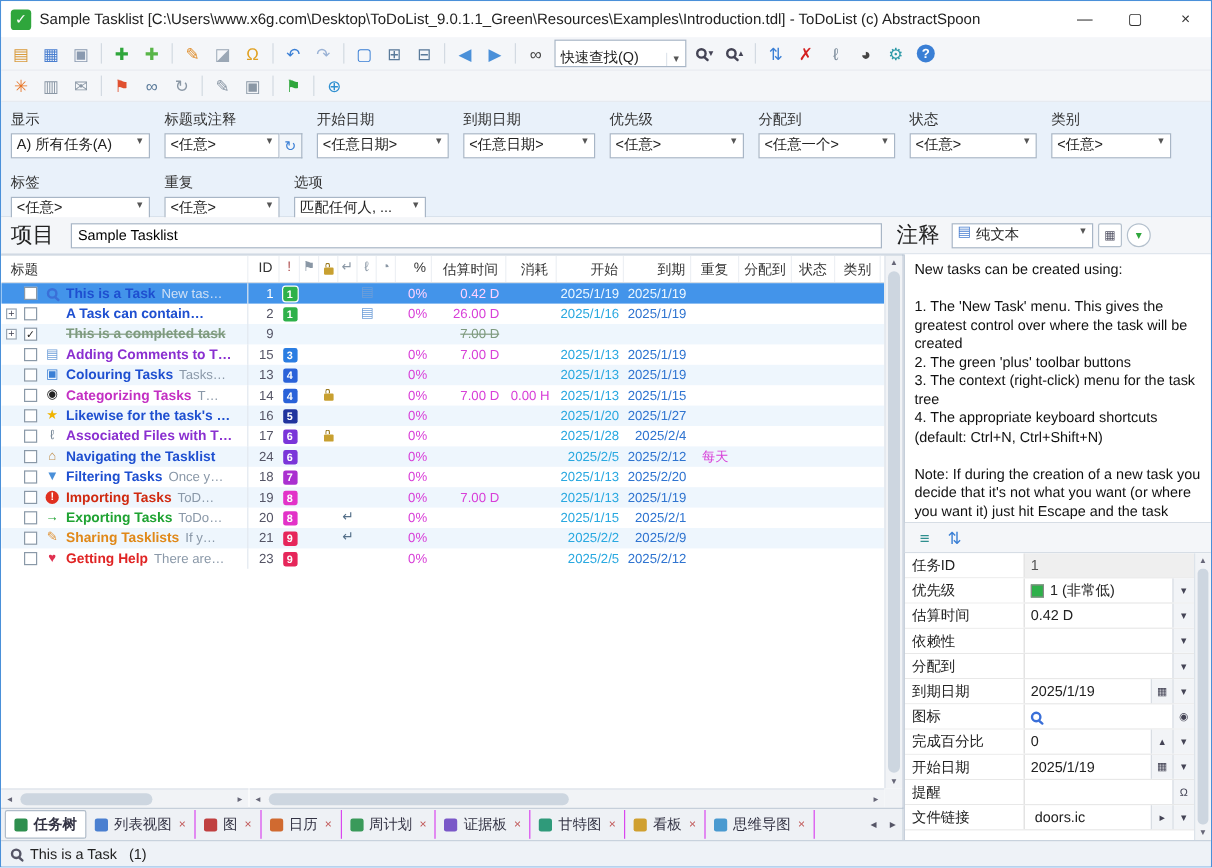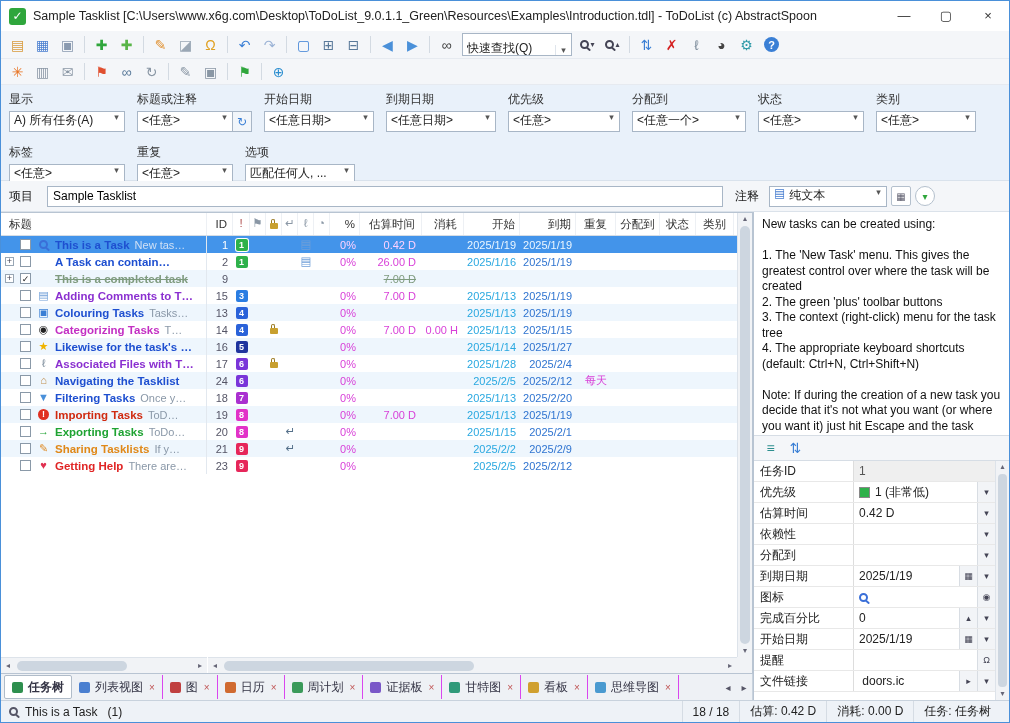--- a/index.html
+++ b/index.html
@@ -37,21 +37,21 @@
   .fblock{margin-right:12px;flex:none}
   .flabel{font-size:12px;color:#333;margin-bottom:3px;display:block;white-space:nowrap}
   .fcrow{display:flex}
   .fcombo{height:21px;background:#fff;border:1px solid #a8b6c6;display:flex;align-items:flex-start;font-size:12px;box-sizing:border-box}
   .fcombo .val{flex:1;padding:0 4px;white-space:nowrap;overflow:hidden}
   .carrow{width:15px;text-align:center;color:#555;font-size:9px;flex:none}
   .fbtn{width:19px;height:21px;border:1px solid #a8b6c6;border-left:none;background:#f2f6fa;display:flex;align-items:center;justify-content:center;color:#3a7fd5;font-size:12px;box-sizing:border-box;flex:none}
 
   
   .projectbar{height:30px;display:flex;align-items:center;background:#f4f6f9;border-bottom:1px solid #dbe2ea;flex:none;padding-left:8px}
-  .plabel{font-size:12px;margin-right:14px;white-space: nowrap}
+  .plabel{font-size:18px;margin-right:14px;white-space: nowrap}
   .proj-input{width:676px;height:21px;border:1px solid #a8b6c6;font-size:12px;padding:0 5px;box-sizing:border-box;font-family:inherit;flex:none}
   .notes-label{margin:0 10px 0 12px}
   .notes-combo{width:118px;flex:none}
   .docic{color:#4a7fd0;font-size:12px;margin-left:4px}
   .nbtn{width:20px;height:20px;border:1px solid #b4c0cd;background:#fff;margin-left:4px;display:flex;align-items:center;justify-content:center;border-radius:2px;color:#556;font-size:10px;flex:none;box-sizing:border-box}
   .nbtn.round{border-radius:50%;color:#2fa63c}
 
   
   .main{flex:1;display:flex;min-height:0}
   .left-col{width:752px;display:flex;flex-direction:column;flex:none}
@@ -626,21 +626,21 @@
                 <span class="pribox" style="background: rgb(32, 52, 158);">5</span>
               </div>
               <div class="cell c-n"></div>
               <div class="cell c-n"></div>
               <div class="cell c-n"></div>
               <div class="cell c-n"></div>
               <div class="cell c-n"></div>
               <div class="cell c-pct num">0%</div>
               <div class="cell c-est num"></div>
               <div class="cell c-spent num"></div>
-              <div class="cell c-start date s">2025/1/14</div>
+              <div class="cell c-start date s">2025/1/20</div>
               <div class="cell c-due date">2025/1/27</div>
               <div class="cell c-rep num"></div>
               <div class="cell c-asg"></div>
               <div class="cell c-sta"></div>
               <div class="cell c-cat"></div>
             </div>
             <div class="row">
               <div class="cell c-title">
                 <span class="expand hid"></span>
                 <span class="checkbox"></span>
@@ -1040,21 +1040,15 @@
       </div>
     </div>
   </div>
 
   <div class="statusbar">
     <span class="magwrap sbmag">
         <span class="mag"></span>
       </span>
     <span class="sbtext">This is a Task</span>
     <span class="sbtext">(1)</span>
-    <div class="sb-right">
-      <span class="sbseg">18 / 18</span>
-      <span class="sbseg">估算: 0.42 D</span>
-      <span class="sbseg">消耗: 0.00 D</span>
-      <span class="sbseg">任务: 任务树</span>
-    </div>
   </div>
 
 </div>
 
 </body></html>

